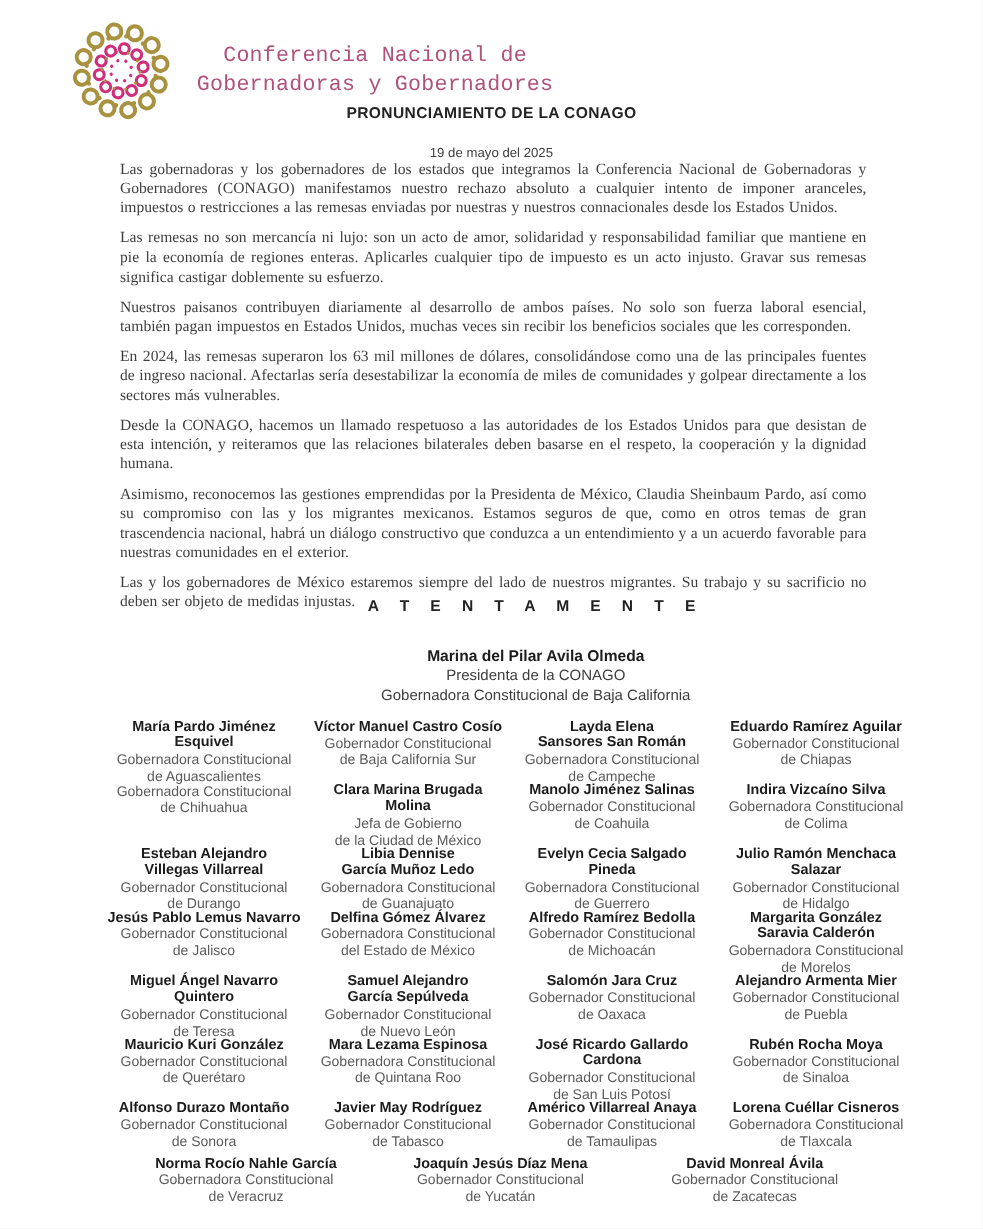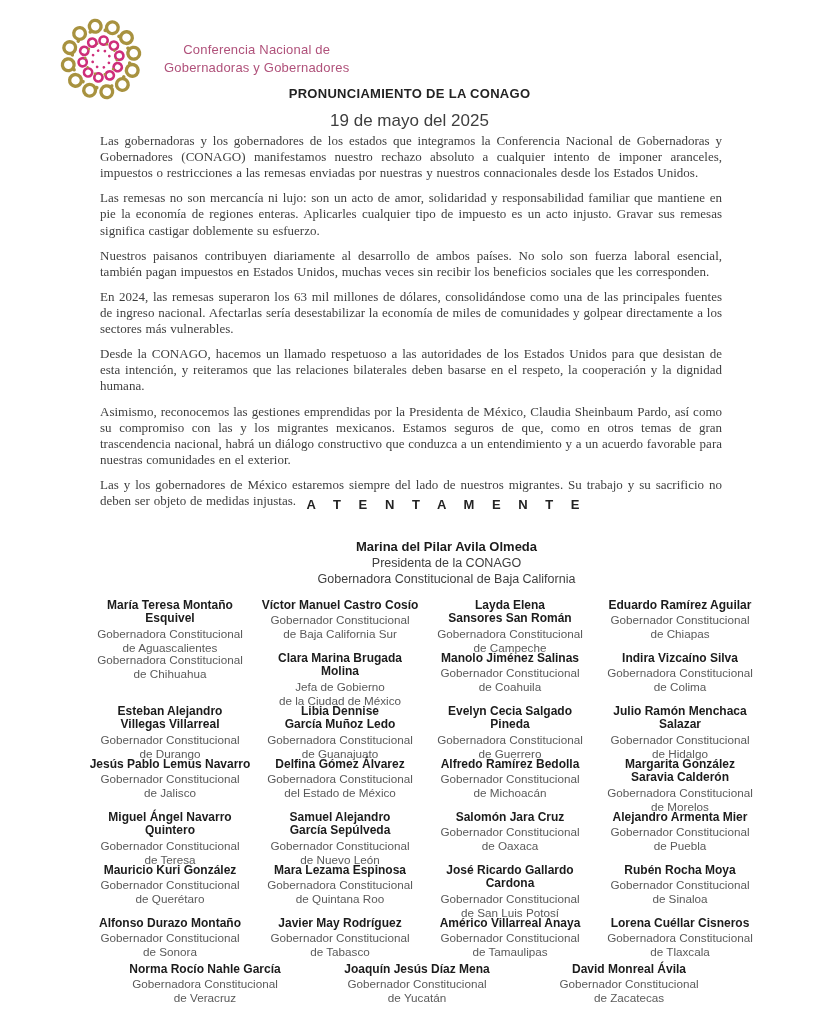--- a/index.html
+++ b/index.html
@@ -22,27 +22,28 @@
   }
   
   .logo-row{position:absolute;top:14px;left:52px;display:flex;align-items:center;gap:14px;}
   .logo-svg{width:98px;height:90px;display:block;}
   .logo-svg .o-ring{fill:none;stroke:var(--logo-gold);stroke-width:3.4;}
   .logo-svg .o-dot{fill:var(--logo-gold);}
   .logo-svg .i-ring{fill:none;stroke:var(--logo-magenta);stroke-width:2.7;}
   .logo-svg .i-dot{fill:var(--logo-magenta);}
   .logo-wordmark{
     color:var(--logo-text);
-    font-size:13px;line-height:1.35;text-align:center;font-weight:500;
+    font-size:18px;line-height:1.35;text-align:center;font-weight:500;
     letter-spacing:.2px;
+    font-family:Liberation Mono, monospace;
   }
   
   .doc-head{position:absolute;top:86px;left:0;width:100%;text-align:center;}
   .doc-title{font-size:13px;font-weight:bold;color:var(--heading-text);letter-spacing:.3px;}
-  .doc-date{font-size:17px;color:var(--body-text);margin-top:10px;}
+  .doc-date{font-size:11px;color:var(--body-text);margin-top:21px;}
   
   .content{position:absolute;top:133px;left:100px;width:622px;font-family:Liberation Serif, serif;}
   .content p{
     margin:0 0 9px 0;
     font-size:13px;line-height:1.24;
     color:var(--body-text);
     text-align:justify;
     word-spacing:.5px;
   }
   
@@ -211,21 +212,21 @@
     <div class="president">
       <div class="president-name">Marina del Pilar Avila Olmeda</div>
       <div class="president-role">Presidenta de la CONAGO</div>
       <div class="president-role">Gobernadora Constitucional de Baja California</div>
     </div>
   </div>
 
   <div class="sig-grid" id="sig-grid-main">
       <div class="sig-cell">
         <div class="sig-name">
-          <div>María Teresa Montaño Esquivel</div>
+          <div>María Pardo Jiménez Esquivel</div>
         </div>
         <div class="sig-role">
           <div>Gobernadora Constitucional</div>
           <div>de Aguascalientes</div>
         </div>
       </div>
       <div class="sig-cell">
         <div class="sig-name">
           <div>Víctor Manuel Castro Cosío</div>
         </div>

